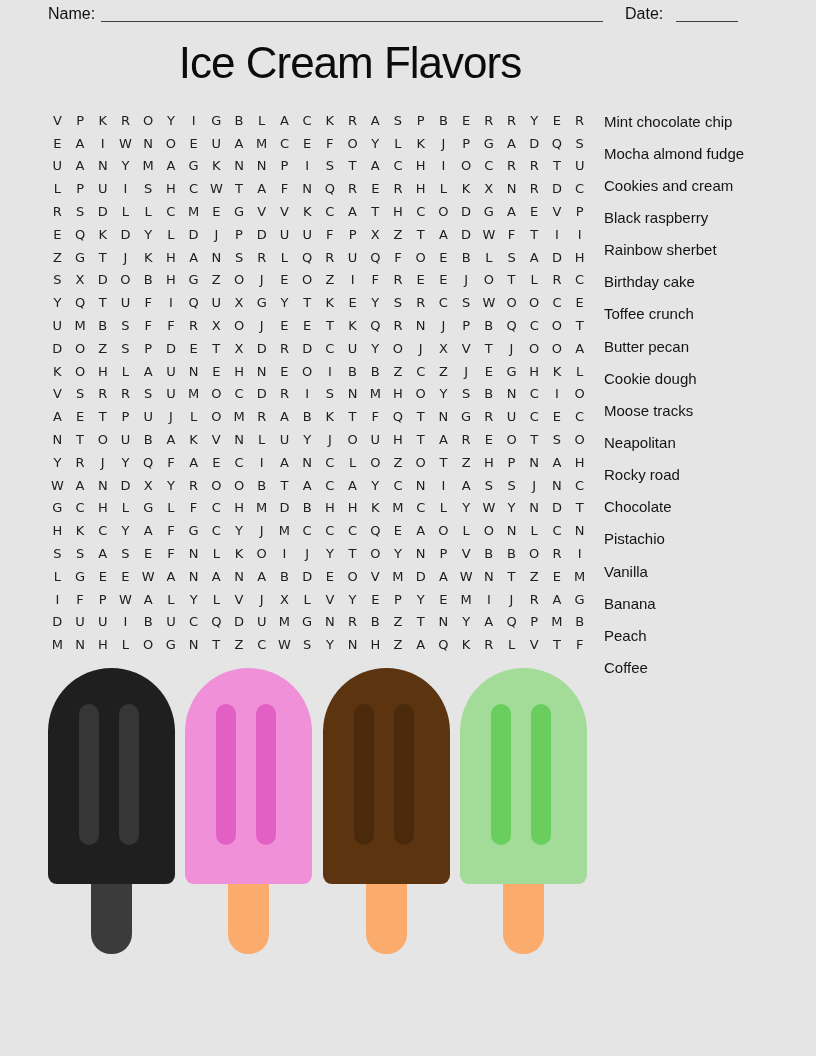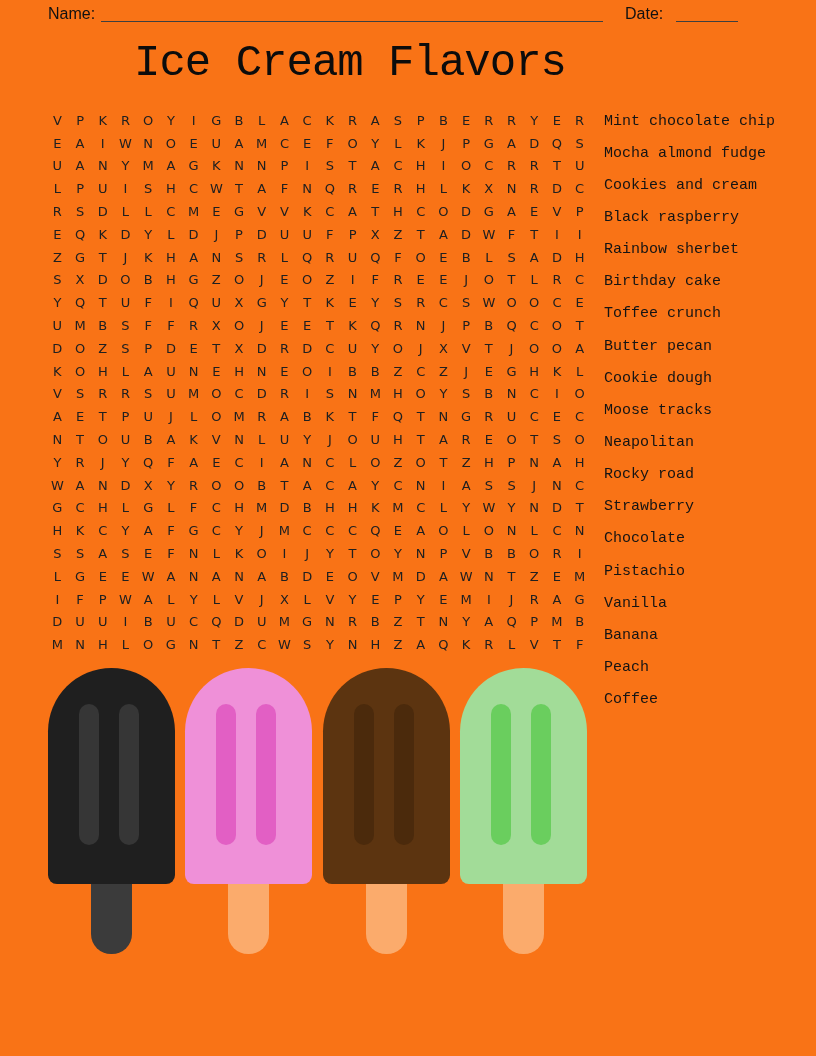--- a/index.html
+++ b/index.html
@@ -1,46 +1,46 @@
 <!DOCTYPE html>
 <html><head>
 <meta charset="utf-8">
 <style>
   html,body{margin:0;padding:0;background:#ffffff;}
   .page{
-    position:relative;width:816px;height:1056px;background:#f97316;overflow:hidden;
+    position:relative;width:816px;height:1056px;background:#e5e5e5;overflow:hidden;
     font-family:"Liberation Sans",sans-serif;color:#1f1f1f;
   }
   
   .hdr-label{position:absolute;font-size:16px;color:#111;}
   .name-label{left:48px;top:5px;}
   .date-label{left:625px;top:5px;}
   .hdr-line{position:absolute;border-bottom:1.5px solid #3f3f3f;height:1px;}
   .name-line{left:101px;top:20px;width:502px;}
   .date-line{left:676px;top:20px;width:62px;}
   
   .title{
     position:absolute;left:0;top:38px;width:700px;text-align:center;
-    font-family:Liberation Mono, monospace;font-size:44px;font-weight:500;
+    font-family:Liberation Sans, sans-serif;font-size:44px;font-weight:500;
     letter-spacing:-1px;color:#0c0c0c;
   }
   
   .grid{
     position:absolute;left:46px;top:109px;width:545px;height:547px;
     display:grid;grid-template-columns:repeat(24,1fr);grid-auto-rows:22.8px;
   }
   .cell{
     display:flex;align-items:center;justify-content:center;
     font-family:"DejaVu Sans",sans-serif;font-size:13px;font-weight:500;color:#202020;
   }
   
   .word-list{position:absolute;left:604px;top:105px;width:200px;}
   .word{
     height:32.15px;display:flex;align-items:center;
-    font-family:Liberation Mono, monospace;font-size:15px;color:#141414;
+    font-family:Liberation Sans, sans-serif;font-size:15px;color:#141414;
   }
   
   .pop-row{
     position:absolute;left:48px;top:668px;width:539px;height:286px;
     display:flex;justify-content:space-between;
   }
   .popsicle{position:relative;width:127px;height:286px;}
   .pop-body{
     position:absolute;left:0;top:0;width:127px;height:216px;
     border-radius:64px 64px 9px 9px;
@@ -651,21 +651,20 @@
       <div class="word">Cookies and cream</div>
       <div class="word">Black raspberry</div>
       <div class="word">Rainbow sherbet</div>
       <div class="word">Birthday cake</div>
       <div class="word">Toffee crunch</div>
       <div class="word">Butter pecan</div>
       <div class="word">Cookie dough</div>
       <div class="word">Moose tracks</div>
       <div class="word">Neapolitan</div>
       <div class="word">Rocky road</div>
-      <div class="word">Strawberry</div>
       <div class="word">Chocolate</div>
       <div class="word">Pistachio</div>
       <div class="word">Vanilla</div>
       <div class="word">Banana</div>
       <div class="word">Peach</div>
       <div class="word">Coffee</div>
     </div>
 
   <div class="pop-row">
       <div class="popsicle">

